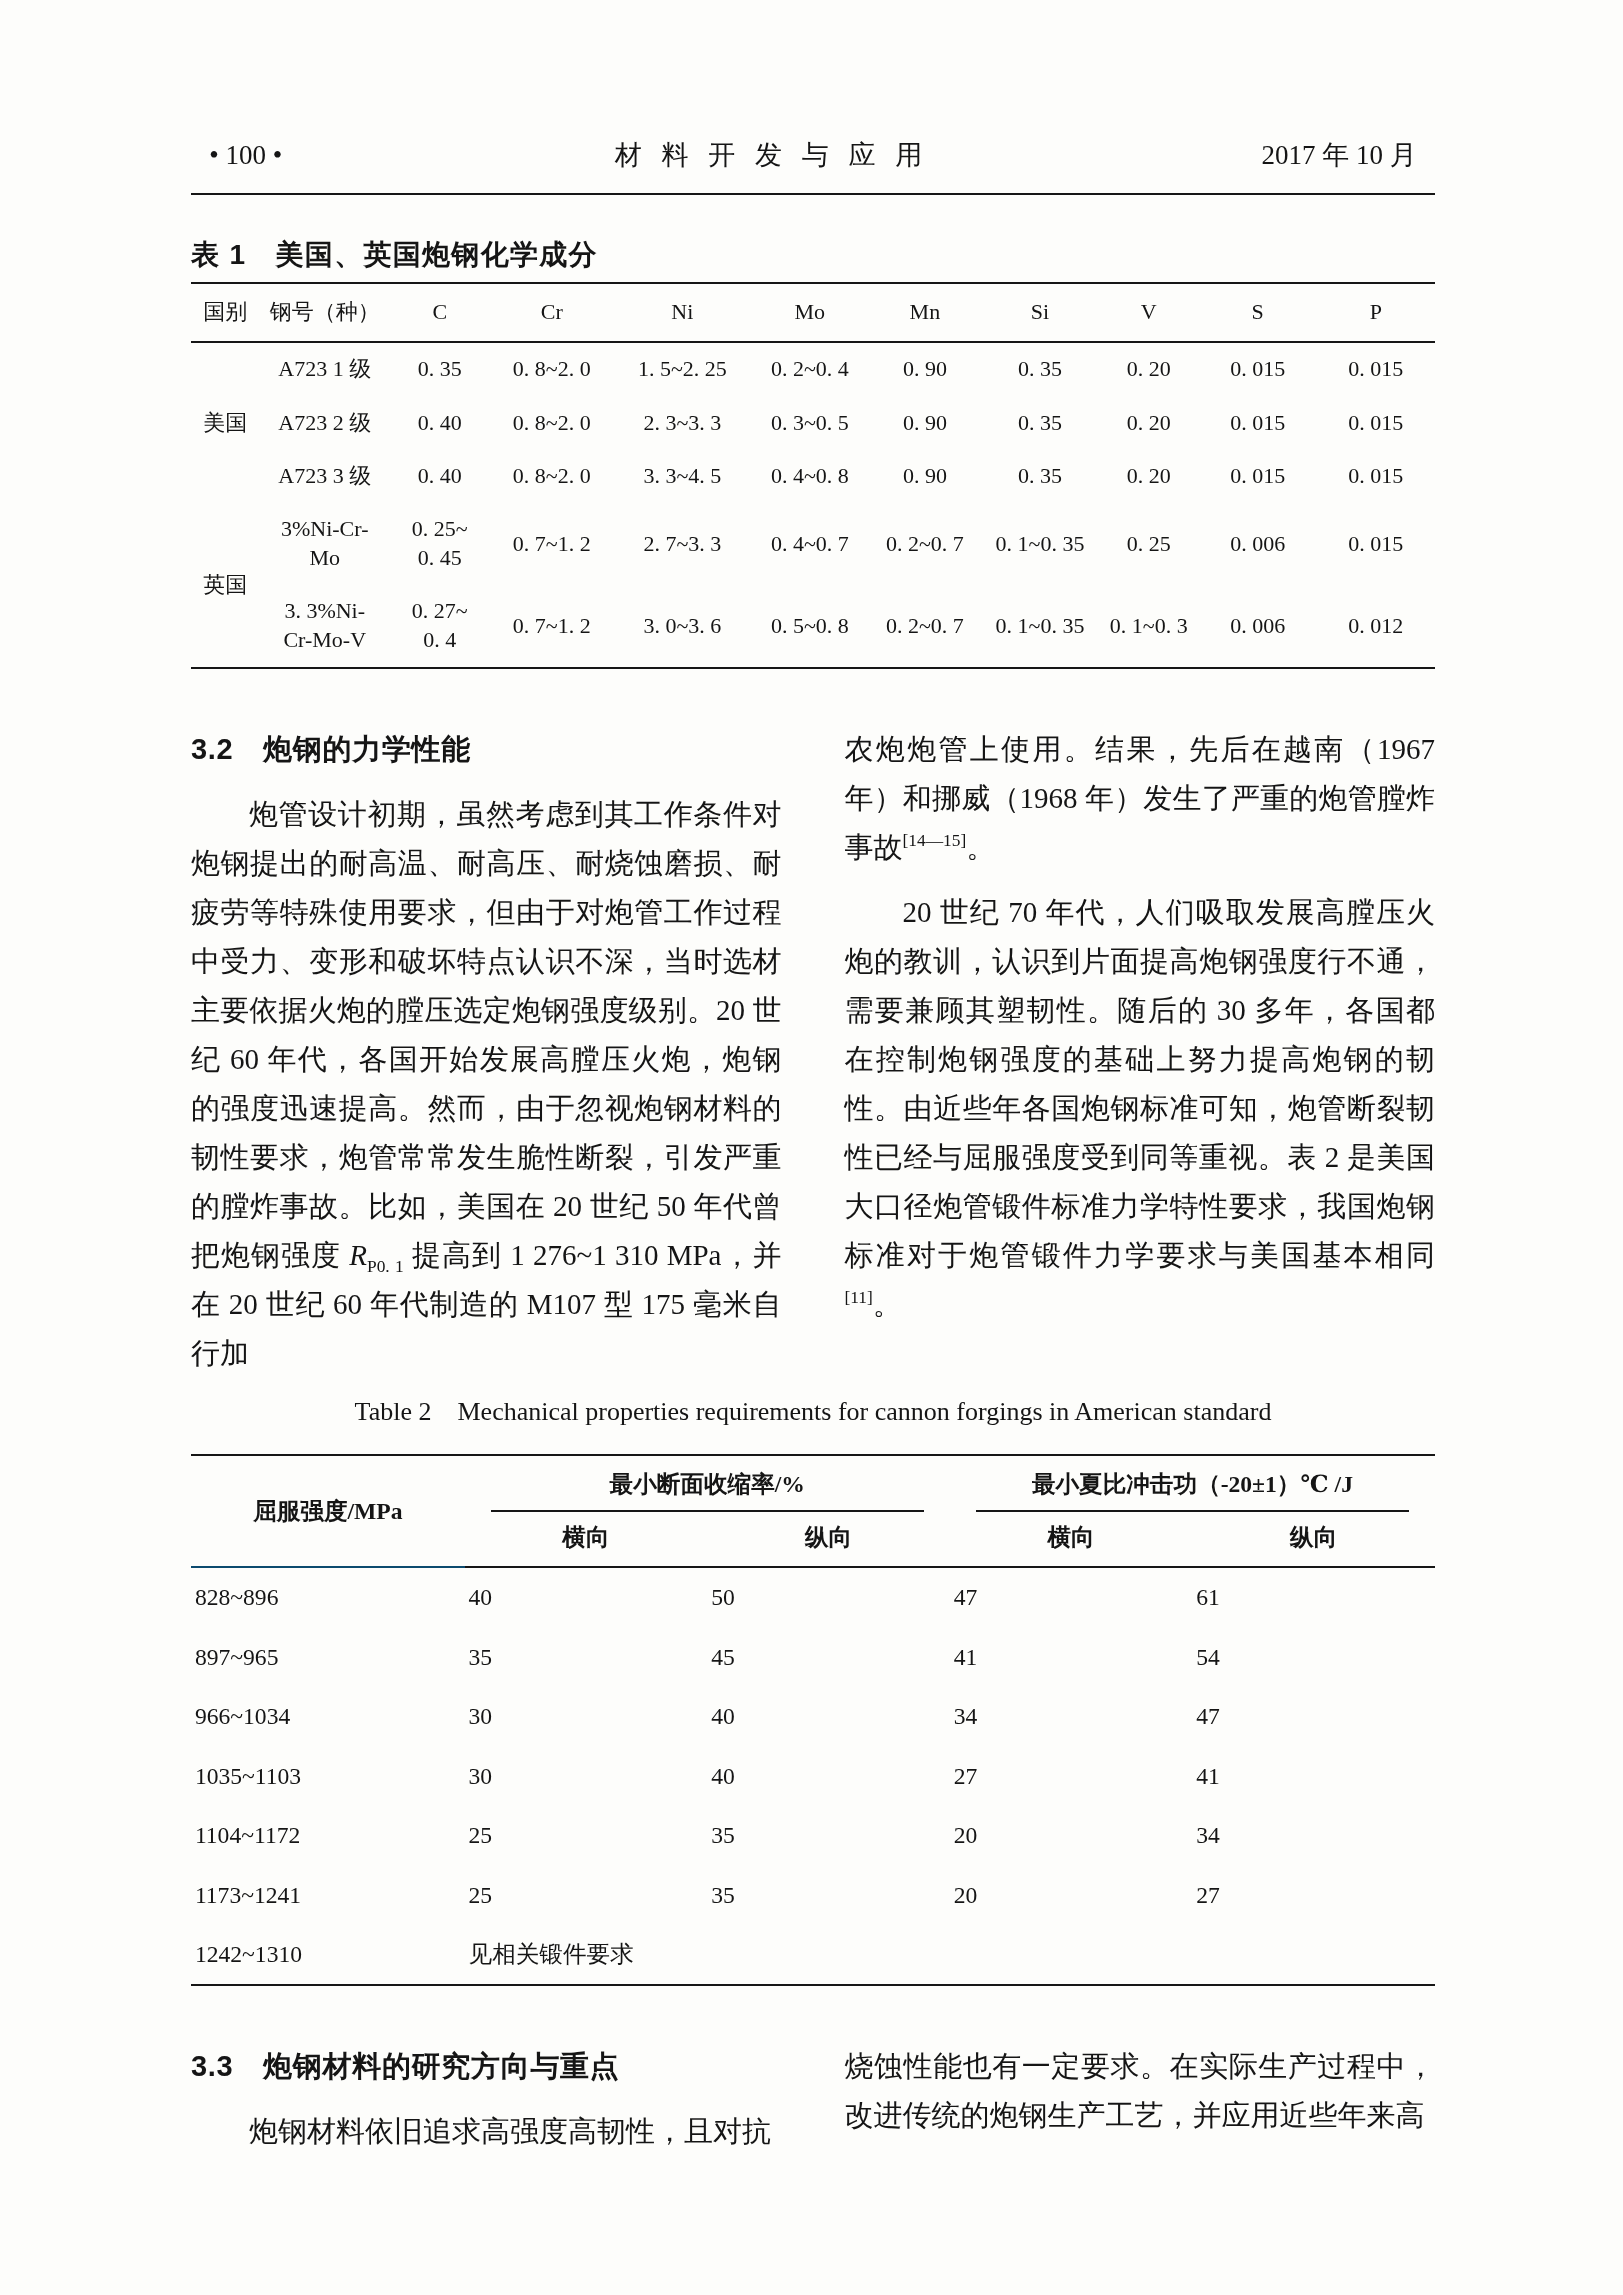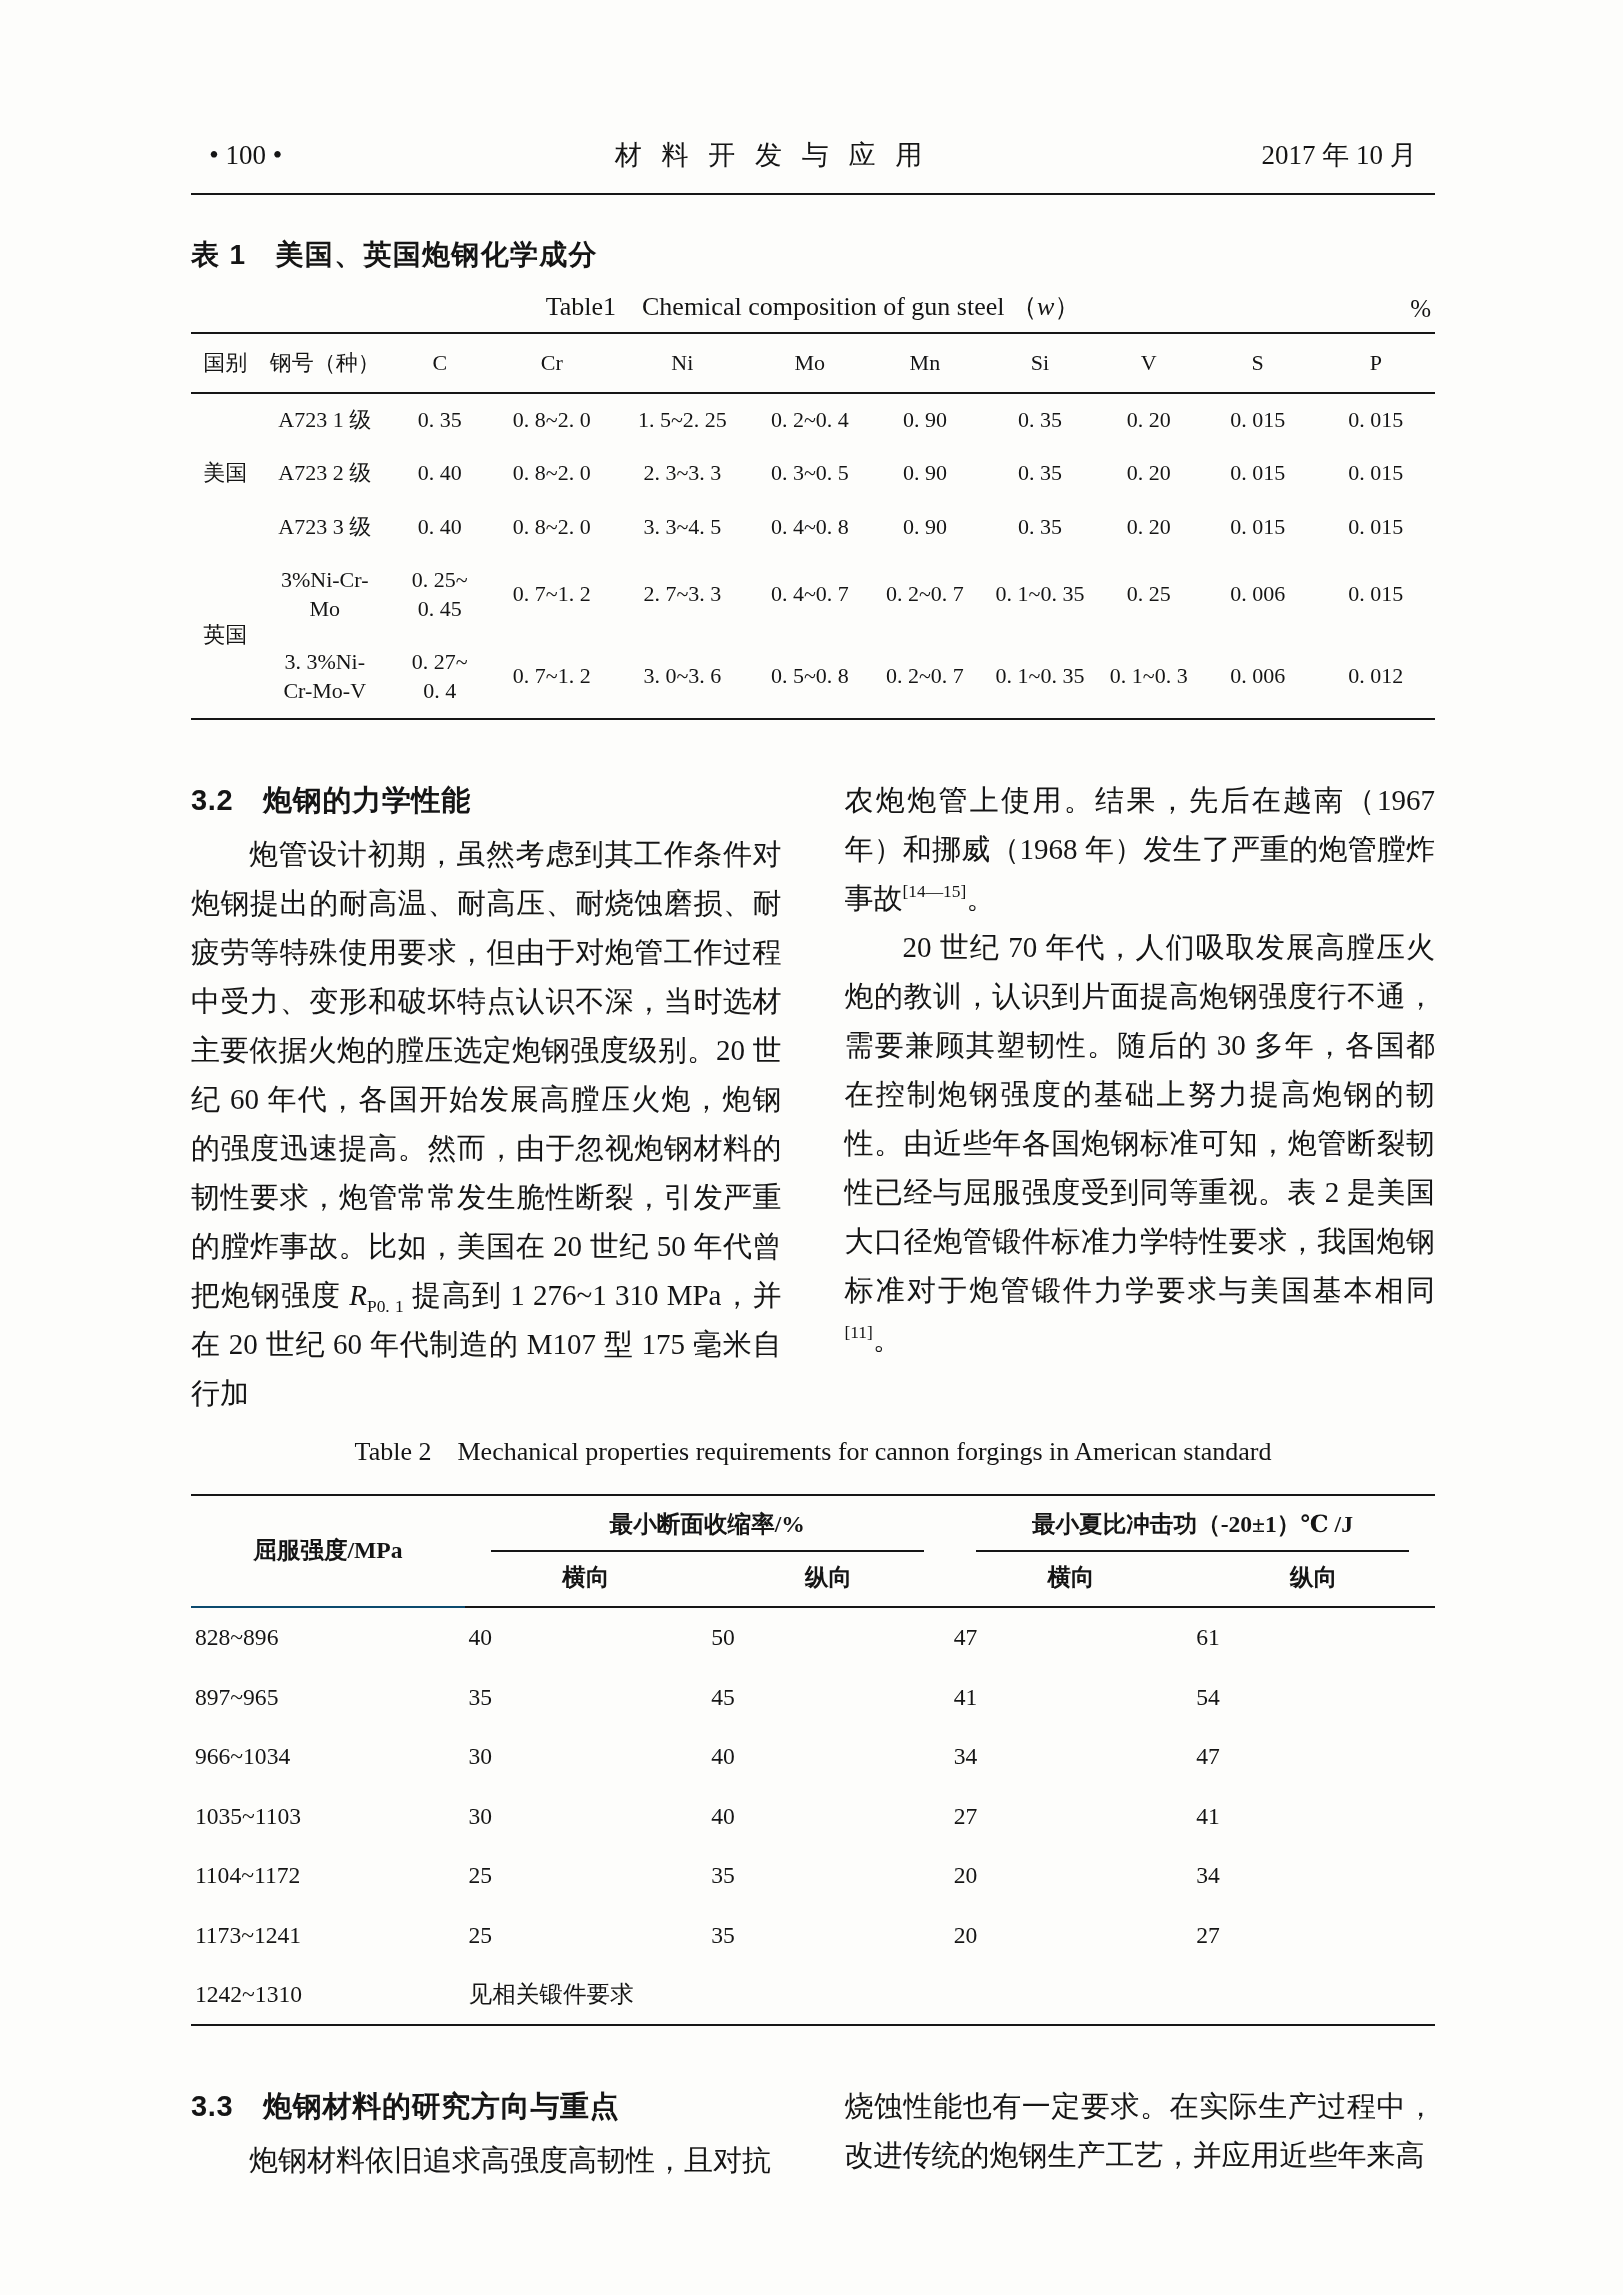--- a/index.html
+++ b/index.html
@@ -48,21 +48,21 @@
   }
   
   .twocol{display:flex;gap:63px;margin-top:56px;}
   .twocol .col{flex:1;font-size:29px;line-height:49px;text-align:justify;}
   h3.sec{
     font-size:29px;font-weight:bold;margin:0 0 5.2px 0;
     font-family:"Liberation Sans","DejaVu Sans",sans-serif;
     letter-spacing:0.7px;
   }
   p.par{margin:0;}
-  p.indent{text-indent:2em;}
+  p.indent{text-indent:2em;margin-top:16px;}
   sup{font-size:0.6em;vertical-align:super;line-height:0;}
   sub{font-size:0.6em;vertical-align:sub;line-height:0;}
   
   table.t2{
     width:100%;margin-top:25px;border-collapse:collapse;
     border-top:2.6px solid #161616;border-bottom:2.6px solid #161616;
     font-size:23.6px;line-height:1.3;
   }
   .t2 th{font-weight:bold;text-align:center;}
   .t2 th.yield{border-bottom:2px solid #0c4a6e;vertical-align:middle;padding:0 6.5px;}
@@ -76,24 +76,20 @@
 
 <div class="page">
 
   <div class="pheader headrule">
     <span>• 100 •</span>
     <span class="jtitle">材 料 开 发 与 应 用</span>
     <span>2017 年 10 月</span>
   </div>
 
   <div class="cap-zh">表 1　美国、英国炮钢化学成分</div>
-  <div class="cap-en">
-    <span><span>Table1　Chemical composition of gun steel （</span><span style="font-style: italic;">w</span><span>）</span></span>
-    <span class="unit">%</span>
-  </div>
 
   <table class="t1">
     <colgroup>
       <col style="width:5.5%">
         <col style="width:10.5%">
         <col style="width:8%">
         <col style="width:10%">
       <col style="width:11%">
         <col style="width:9.5%">
         <col style="width:9%">

